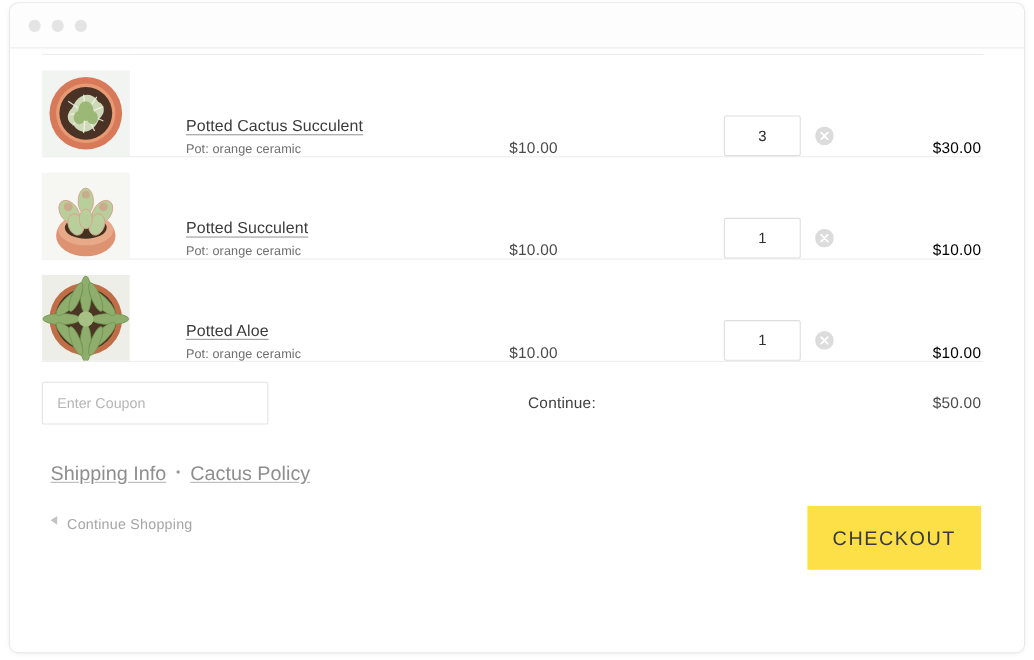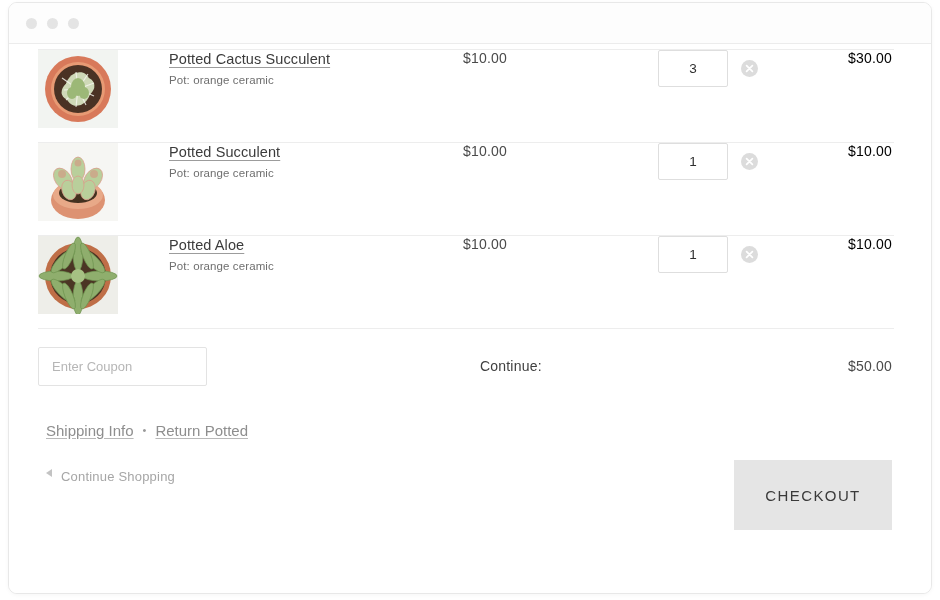--- a/index.html
+++ b/index.html
@@ -67,21 +67,21 @@
     top: -35px;
     width: 856px;
   }
 
   
   .cart-row {
     position: relative;
     height: 93px;
     border-bottom: 1px solid #ededed;
     display: flex;
-    align-items: flex-start;
+    align-items: flex-end;
   }
   .cart-row.clipped {
     height: 40px;
     overflow: hidden;
     align-items: flex-end;
   }
 
   .thumb {
     width: 80px;
     height: 78px;
@@ -162,21 +162,21 @@
   }
 
   
   .totals-row {
     position: relative;
     height: 74px;
     display: flex;
     align-items: center;
   }
   .coupon-input {
-    width: 169px;
+    width: 206px;
     height: 39px;
     border: 1px solid #e3e3e3;
     border-radius: 2px;
     background: #fff;
     padding: 0 13px;
     font-size: 13px;
     color: #4a4a4a;
     font-family: "Liberation Sans", sans-serif;
     outline: none;
   }
@@ -200,21 +200,21 @@
   
   .policy-links {
     display: flex;
     align-items: center;
     gap: 9px;
     height: 26px;
     margin-top: 14px;
     padding-left: 8px;
   }
   .policy-link {
-    font-size: 15px;
+    font-size: 18px;
     color: #8e8e8e;
     text-decoration: underline;
     text-underline-offset: 2px;
     text-decoration-color: #b9b9b9;
     cursor: pointer;
   }
   .bullet-sep {
     font-size: 11px;
     color: #9a9a9a;
     line-height: 1;
@@ -244,25 +244,25 @@
   .continue-label {
     font-size: 13px;
     color: #a6a6a6;
     letter-spacing: .2px;
   }
   .checkout-btn {
     position: absolute;
     right: 2px;
     top: 0;
     width: 158px;
-    height: 70px;
-    background: #e5e5e5;
+    height: 58px;
+    background: #fde047;
     border: 0;
     color: #3a3a3a;
-    font-size: 15px;
+    font-size: 18px;
     letter-spacing: 1.4px;
     font-family: "Liberation Sans", sans-serif;
     cursor: pointer;
   }
 </style>
 </head>
 <body>
 
 <div class="browser-window">
 
@@ -414,21 +414,21 @@
 
       <div class="totals-row">
         <input class="coupon-input" type="text" placeholder="Enter Coupon" style="">
         <span class="subtotal-label">Continue:</span>
         <span class="subtotal-value">$50.00</span>
       </div>
 
       <div class="policy-links">
         <span class="policy-link">Shipping Info</span>
         <span class="bullet-sep">•</span>
-        <span class="policy-link">Return Potted</span>
+        <span class="policy-link">Cactus Policy</span>
       </div>
 
       <div class="footer">
         <div class="continue">
           <span class="back-arrow"></span>
           <span class="continue-label">Continue Shopping</span>
         </div>
         <button class="checkout-btn">CHECKOUT</button>
       </div>
 

